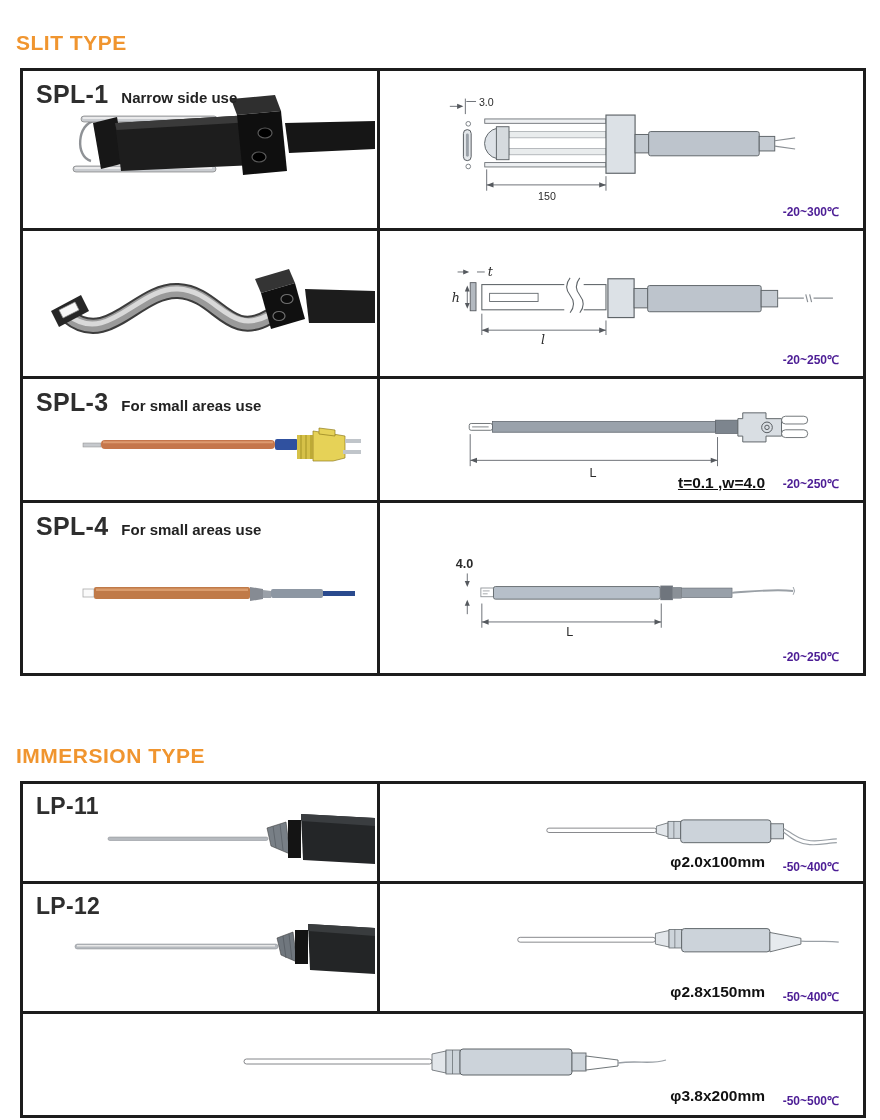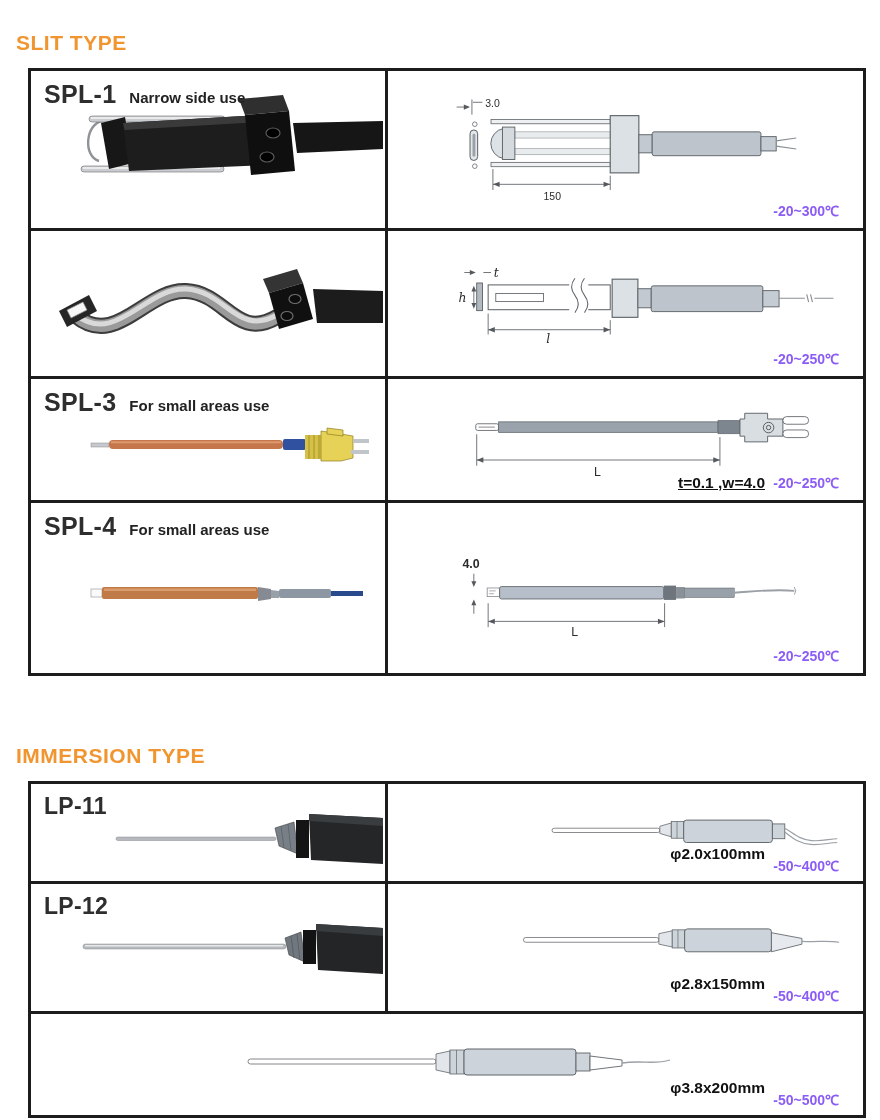--- a/index.html
+++ b/index.html
@@ -1,31 +1,31 @@
 <!DOCTYPE html>
 <html><head>
 <meta charset="utf-8">
 <style>
   html,body{margin:0;padding:0;background:#ffffff;}
   body{width:880px;height:1120px;overflow:hidden;font-family:"Liberation Sans",sans-serif;}
   .sec-title{font-size:21px;font-weight:bold;letter-spacing:.5px;color:#F0952F;margin:16px 0 0 16px;}
   #title1{padding-top:15px;}
   #title2{padding-top:52px;}
-  .ptable{margin:13px 14px 0 28px;border:3px solid #1c1c1c;}
+  .ptable{margin:13px 14px 0 20px;border:3px solid #1c1c1c;}
   .trow{display:flex;border-bottom:3px solid #1c1c1c;position:relative;background:#fff;}
   .trow:last-child{border-bottom:none;}
   .cl{width:354px;border-right:3px solid #1c1c1c;position:relative;flex:none;}
   .cr{flex:1;position:relative;}
   .fillsvg{position:absolute;left:0;top:0;width:100%;height:100%;display:block;}
   .model-line{position:absolute;top:9px;left:13px;z-index:2;white-space:nowrap;}
   .model{font-size:25px;font-weight:600;color:#2e2e2e;letter-spacing:.3px;}
   .model.sm{font-size:23px;}
   .desc{font-size:15px;font-weight:bold;color:#222;margin-left:13px;}
-  .temp{position:absolute;bottom:8px;right:24px;font-size:14px;font-weight:bold;color:#8b5cf6;white-space:nowrap;}
-  .spec{position:absolute;bottom:18px;right:98px;font-size:15.5px;font-weight:bold;color:#111;white-space:nowrap;}
+  .temp{position:absolute;bottom:8px;right:24px;font-size:12px;font-weight:bold;color:#4c1d95;white-space:nowrap;}
+  .spec{position:absolute;bottom:10px;right:98px;font-size:15.5px;font-weight:bold;color:#111;white-space:nowrap;}
   .temp.lp{bottom:6px;}
   svg text{font-family:"Liberation Sans",sans-serif;fill:#2b2b2b;}
   svg text.dim{font-size:11px;}
   svg text.dimL{font-size:13px;}
   svg text.dimserif{font-family:"DejaVu Serif",serif;font-style:italic;font-size:13px;}
   svg .ln{stroke:#6b7076;stroke-width:1;fill:none;}
   svg .ah{fill:#55595e;stroke:none;}
 </style>
 </head>
 <body>

